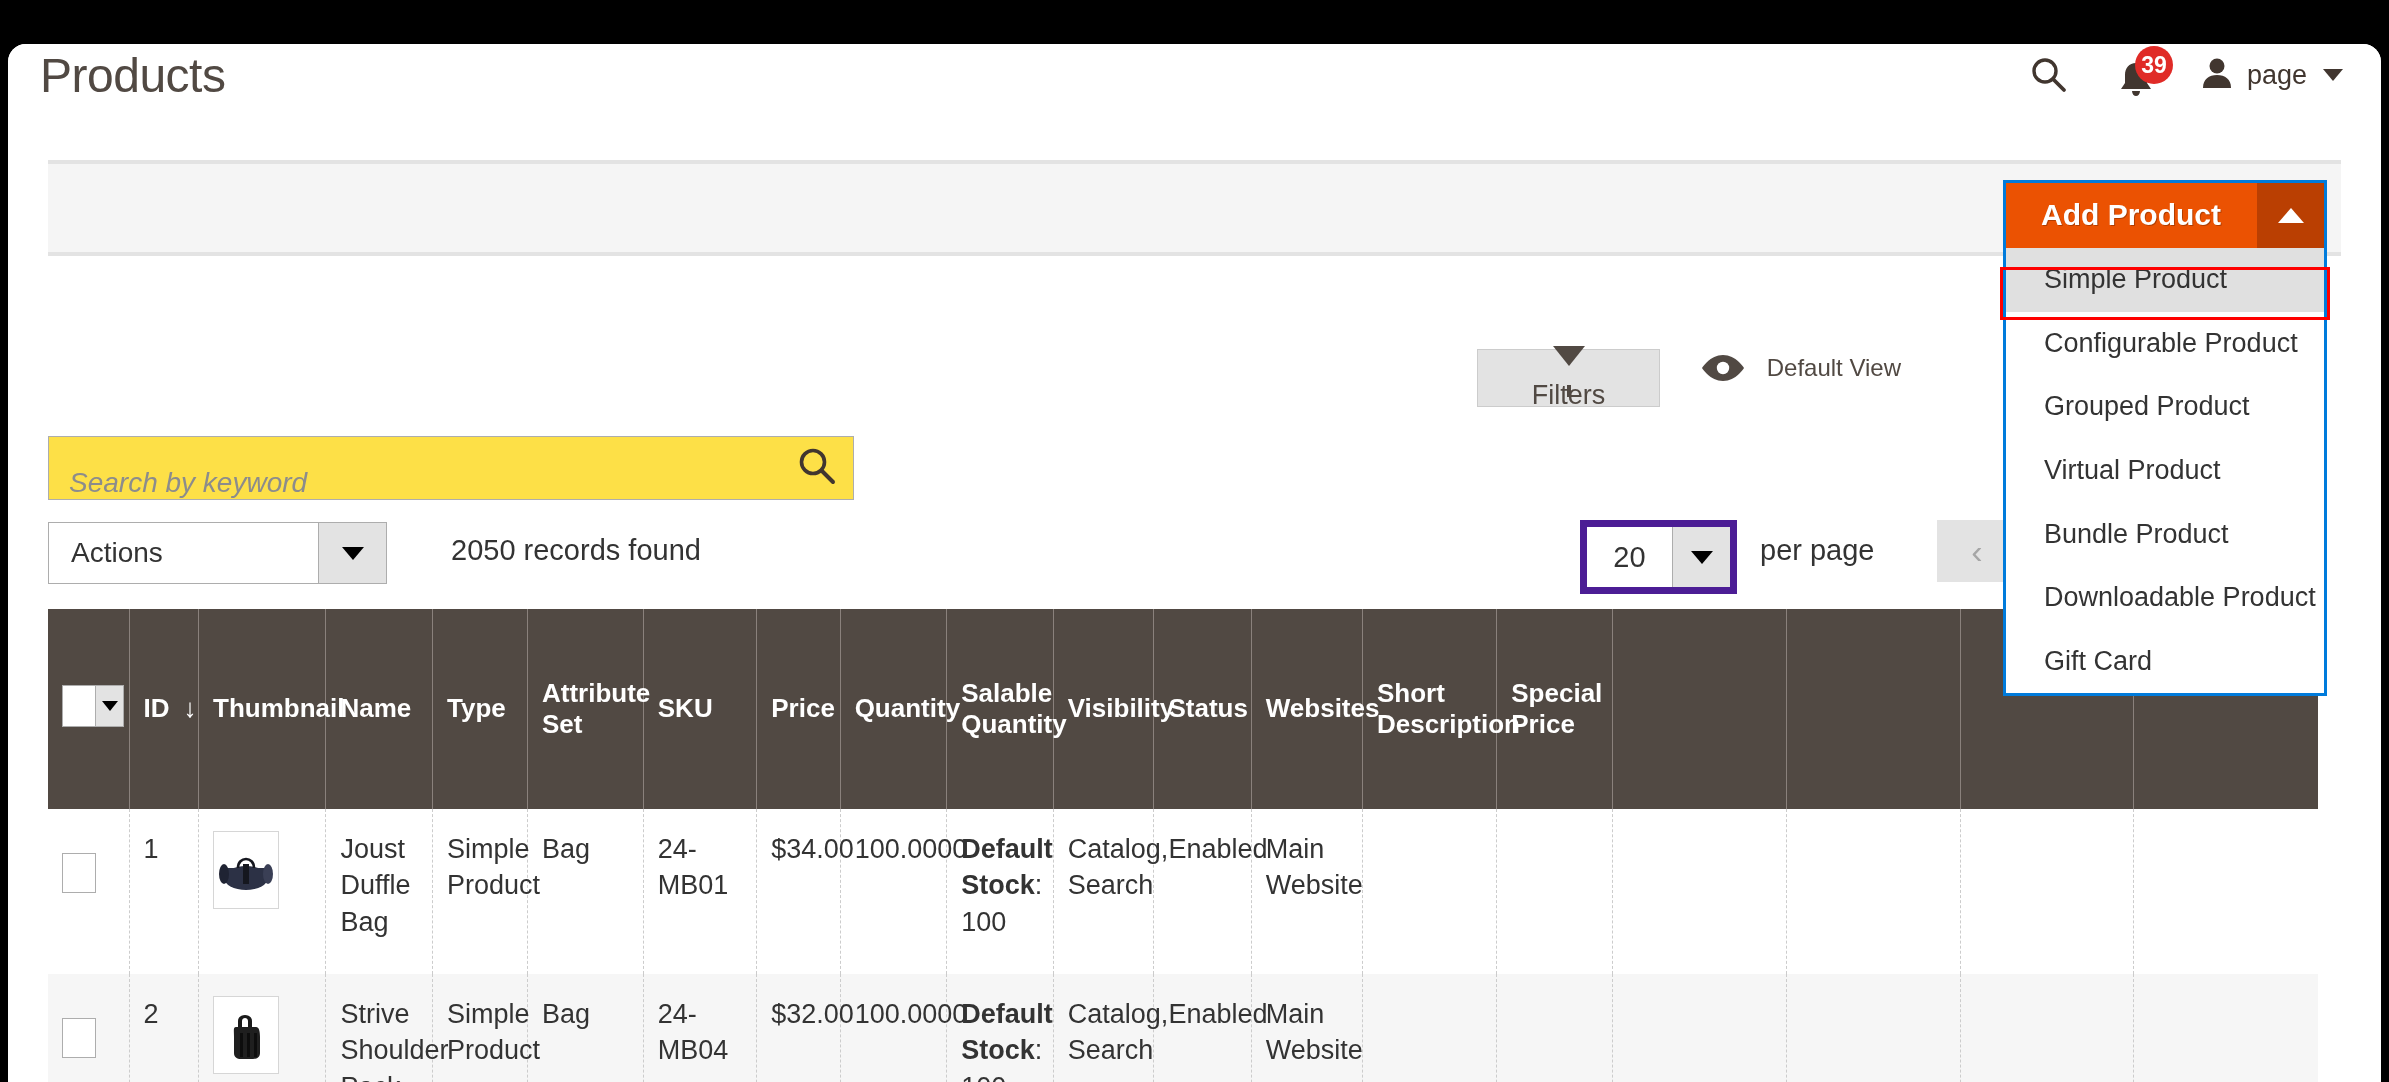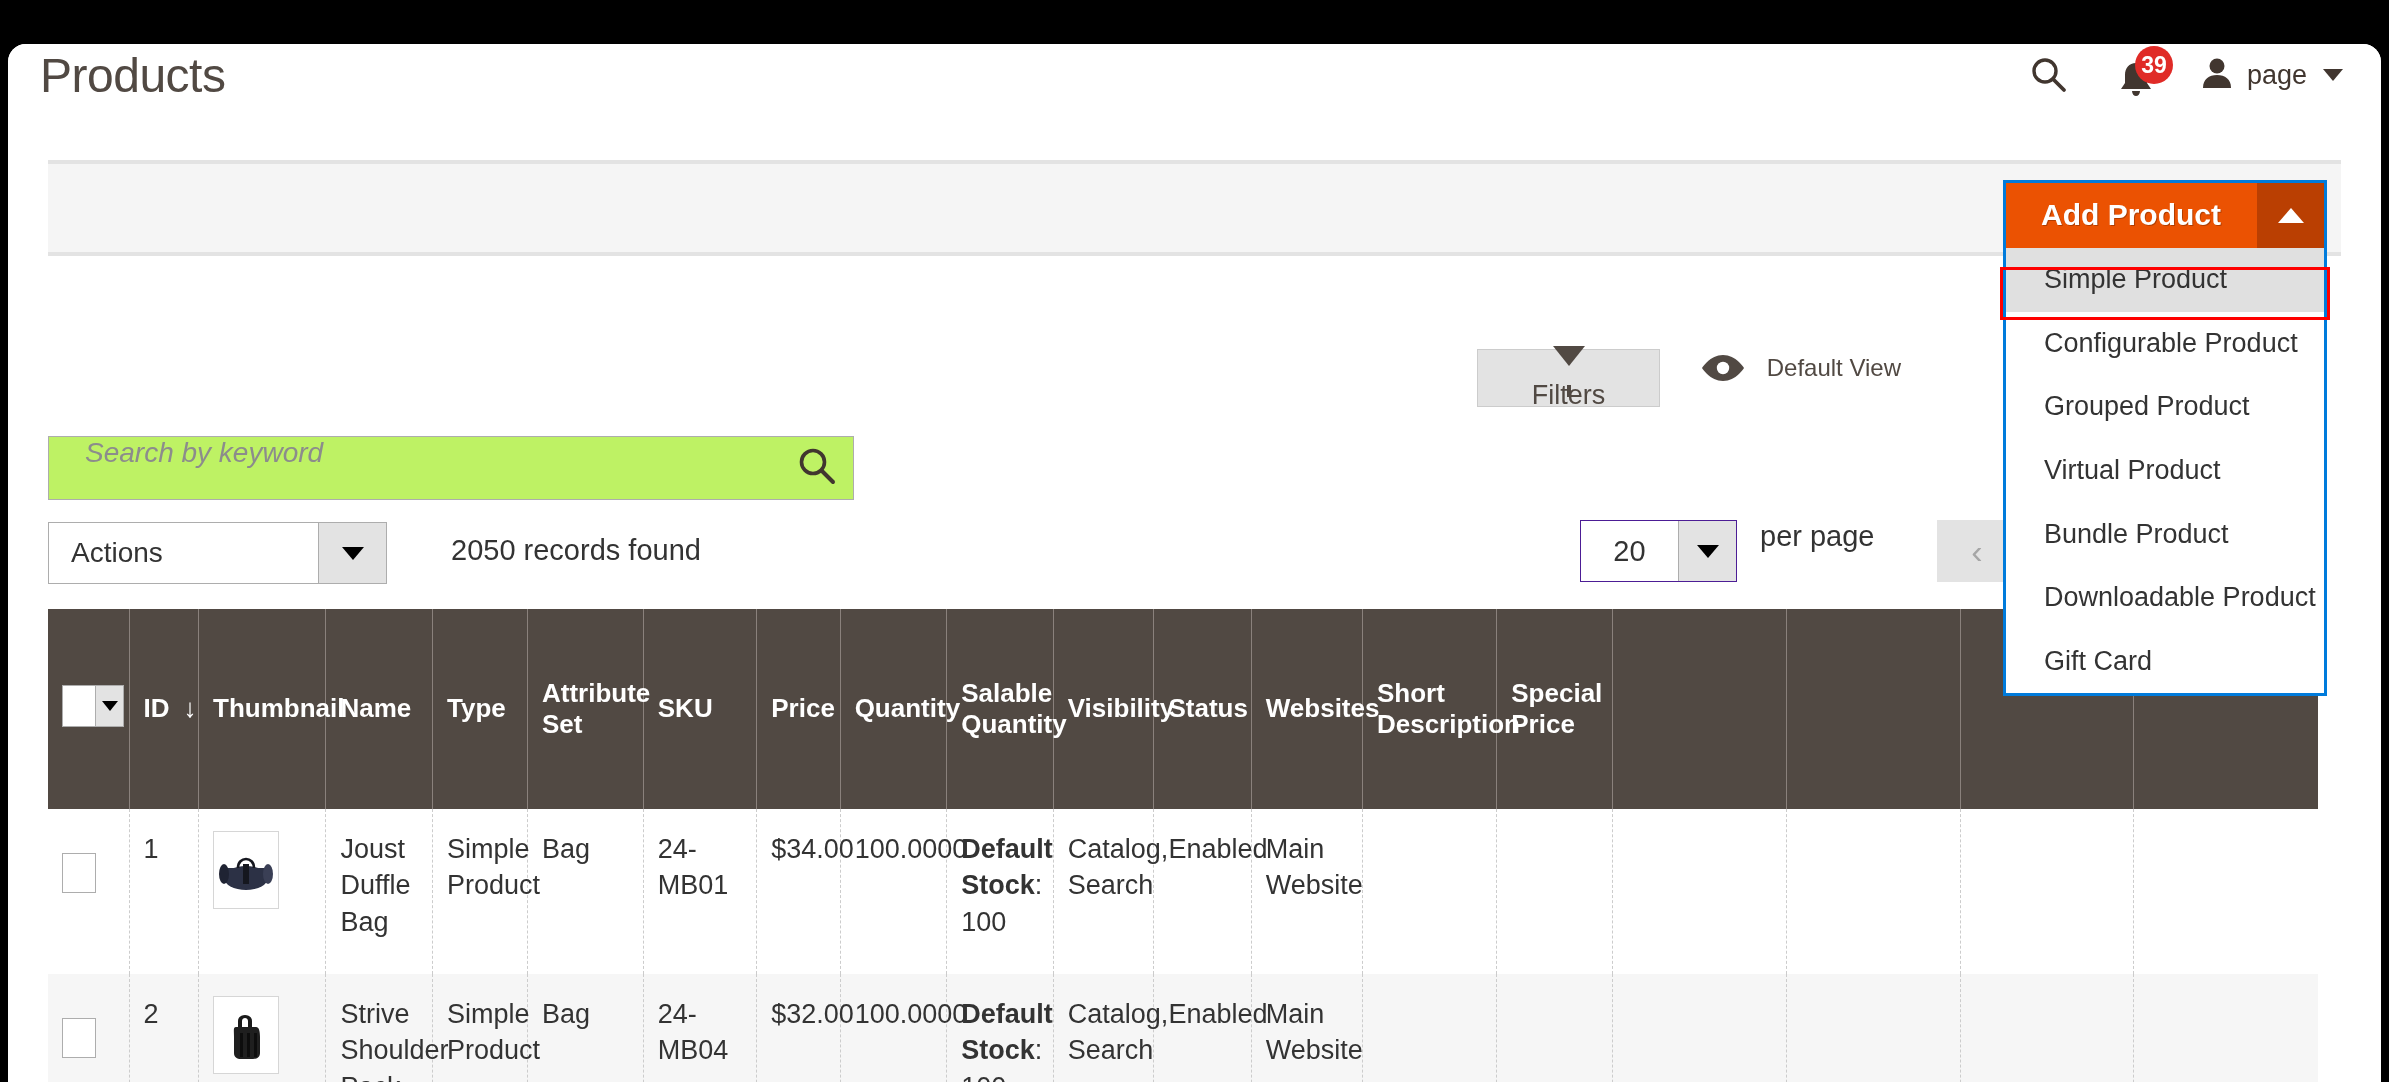--- a/index.html
+++ b/index.html
@@ -207,22 +207,22 @@
     font-size: 24px; color: #514943;
     white-space: nowrap;
   }
 
   
   .keyword-search {
     position: absolute;
     left: 40px; top: 392px;
     width: 806px; height: 64px;
     border: 1px solid #adadad;
-    background: #bef264;
-    display: flex; align-items: flex-start; padding-left: 16px;
+    background: #fde047;
+    display: flex; align-items: flex-end;
   }
   .keyword-input {
     flex: 1;
     border: none; outline: none;
     font-size: 28px;
     font-style: italic;
     color: #575757;
     padding: 0 20px;
     background: transparent;
     font-family: "Liberation Sans", sans-serif;
@@ -264,40 +264,40 @@
   .records-found {
     position: absolute;
     left: 443px; top: 490px;
     font-size: 29px; color: #333333;
   }
 
   
   .perpage-box {
     position: absolute;
     left: 1572px; top: 476px;
-    width: 157px; height: 62px;
-    border: 1px solid #4c1d95;
+    width: 157px; height: 74px;
+    border: 7px solid #4c1d95;
     background: #ffffff;
     display: flex; align-items: center;
     cursor: pointer;
   }
   .perpage-val {
     flex: 1;
     text-align: center;
     font-size: 29px; color: #333;
   }
   .perpage-arrow {
     width: 58px; height: 60px;
     background: #e3e3e3;
     border-left: 1px solid #adadad;
     display: flex; align-items: center; justify-content: center;
   }
   .perpage-label {
     position: absolute;
-    left: 1752px; top: 476px;
+    left: 1752px; top: 490px;
     font-size: 29px; color: #333;
   }
   .pager-prev {
     position: absolute;
     left: 1929px; top: 476px;
     width: 80px; height: 62px;
     background: #e3e3e3;
     display: flex; align-items: center; justify-content: center;
     color: #a6a6a6; font-size: 34px;
     cursor: pointer;

